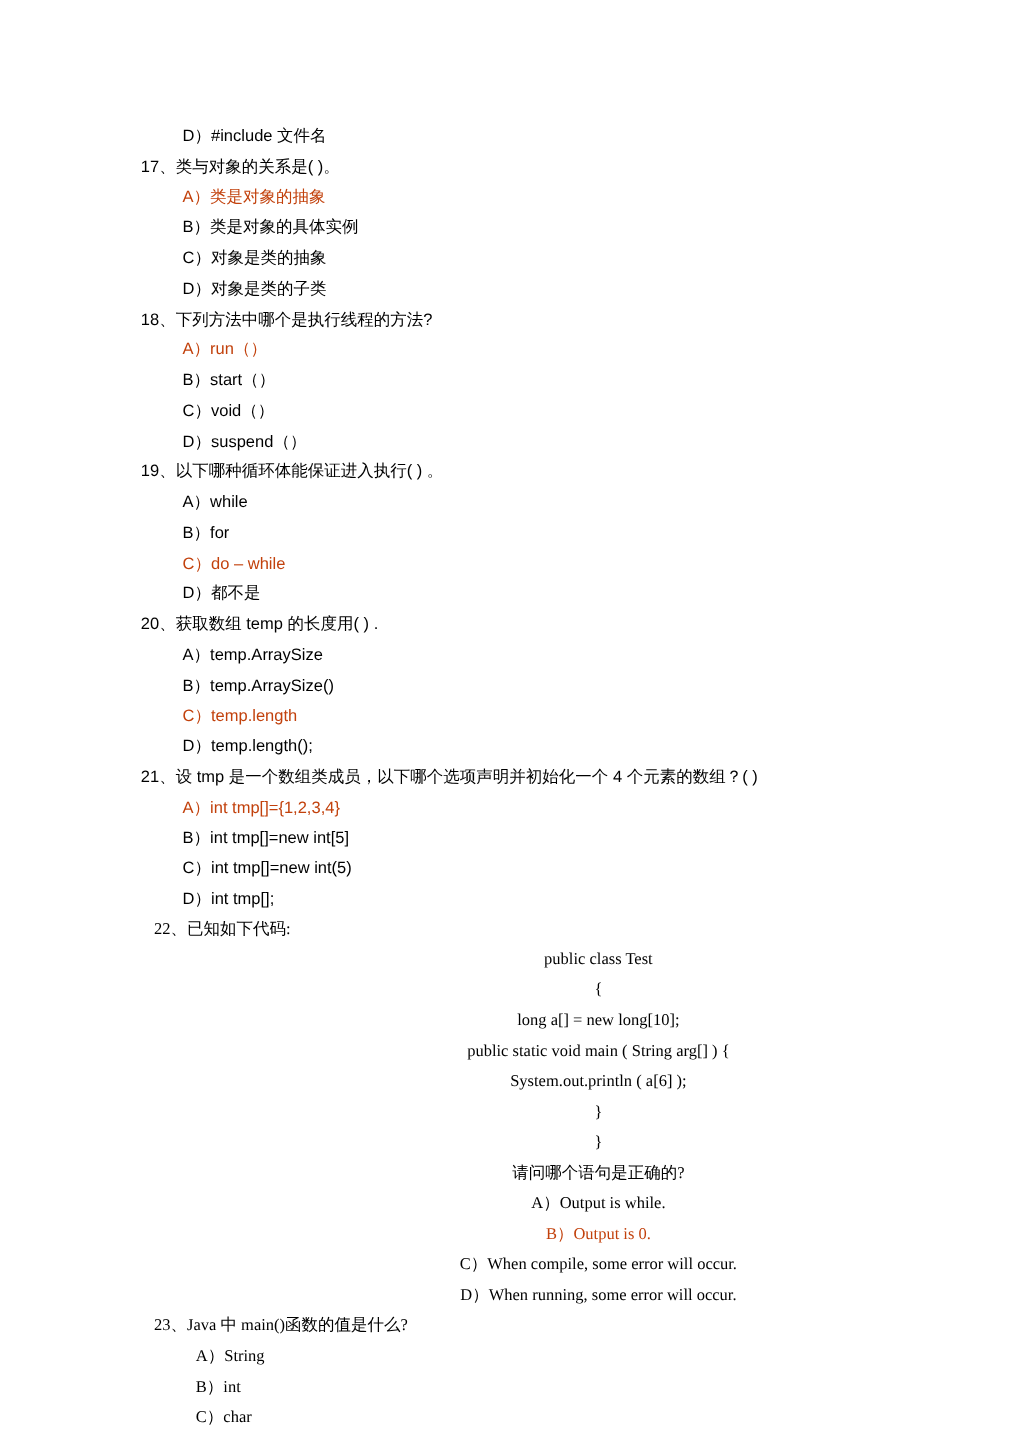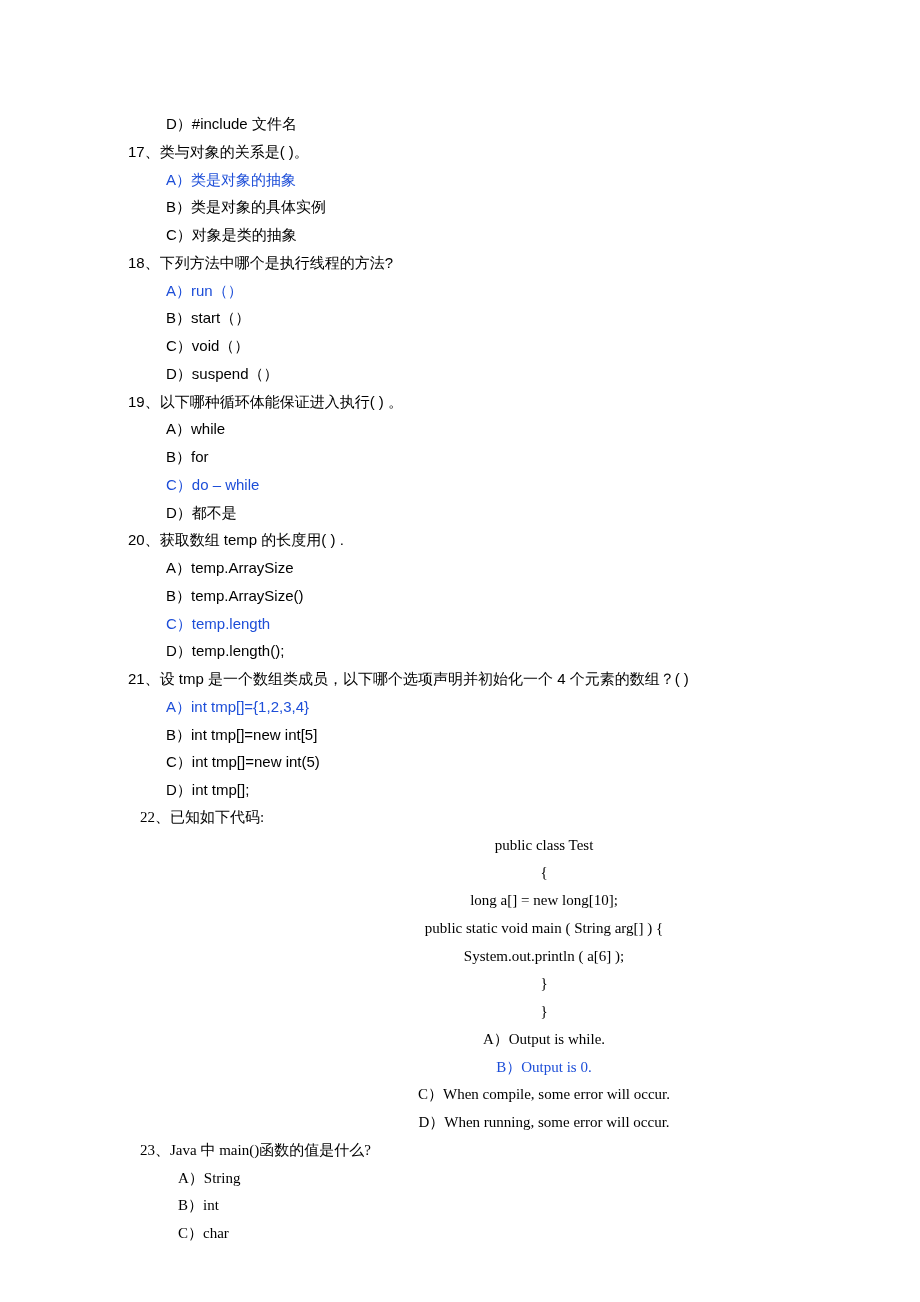--- a/index.html
+++ b/index.html
@@ -24,21 +24,21 @@
   }
   .opt {
     padding-left: 38px;
   }
   .code {
     padding-left: 28px;
     font-family: Liberation Serif, serif;
     text-align: center;
   }
   .red {
-    color: #1d4ed8;
+    color: #c2410c;
   }
   .sans {
     font-family: Arial, "Microsoft YaHei", sans-serif;
   }
   .serif {
     font-family: "SimSun", "Times New Roman", serif;
     margin-left: 12px;
   }
 </style>
 </head>
@@ -48,20 +48,21 @@
 
   <div class="q sans">
     <div class="opt">D）#include  文件名</div>
   </div>
 
   <div class="q sans">
     <div class="stem">17、类与对象的关系是( )。</div>
     <div class="opt red">A）类是对象的抽象</div>
     <div class="opt">B）类是对象的具体实例</div>
     <div class="opt">C）对象是类的抽象</div>
+    <div class="opt">D）对象是类的子类</div>
   </div>
 
   <div class="q sans">
     <div class="stem">18、下列方法中哪个是执行线程的方法?</div>
     <div class="opt red">A）run（）</div>
     <div class="opt">B）start（）</div>
     <div class="opt">C）void（）</div>
     <div class="opt">D）suspend（）</div>
   </div>
 
@@ -91,20 +92,21 @@
 
   <div class="q serif">
     <div class="stem">22、已知如下代码:</div>
     <div class="code">public class Test</div>
     <div class="code">{</div>
     <div class="code">long a[] = new long[10];</div>
     <div class="code">public static void main ( String arg[] ) {</div>
     <div class="code">System.out.println ( a[6] );</div>
     <div class="code">}</div>
     <div class="code">}</div>
+    <div class="code">请问哪个语句是正确的?</div>
     <div class="code">A）Output is while.</div>
     <div class="code red">B）Output is 0.</div>
     <div class="code">C）When compile, some error will occur.</div>
     <div class="code">D）When running, some error will occur.</div>
   </div>
 
   <div class="q serif">
     <div class="stem">23、Java 中 main()函数的值是什么?</div>
     <div class="opt">A）String</div>
     <div class="opt">B）int</div>

